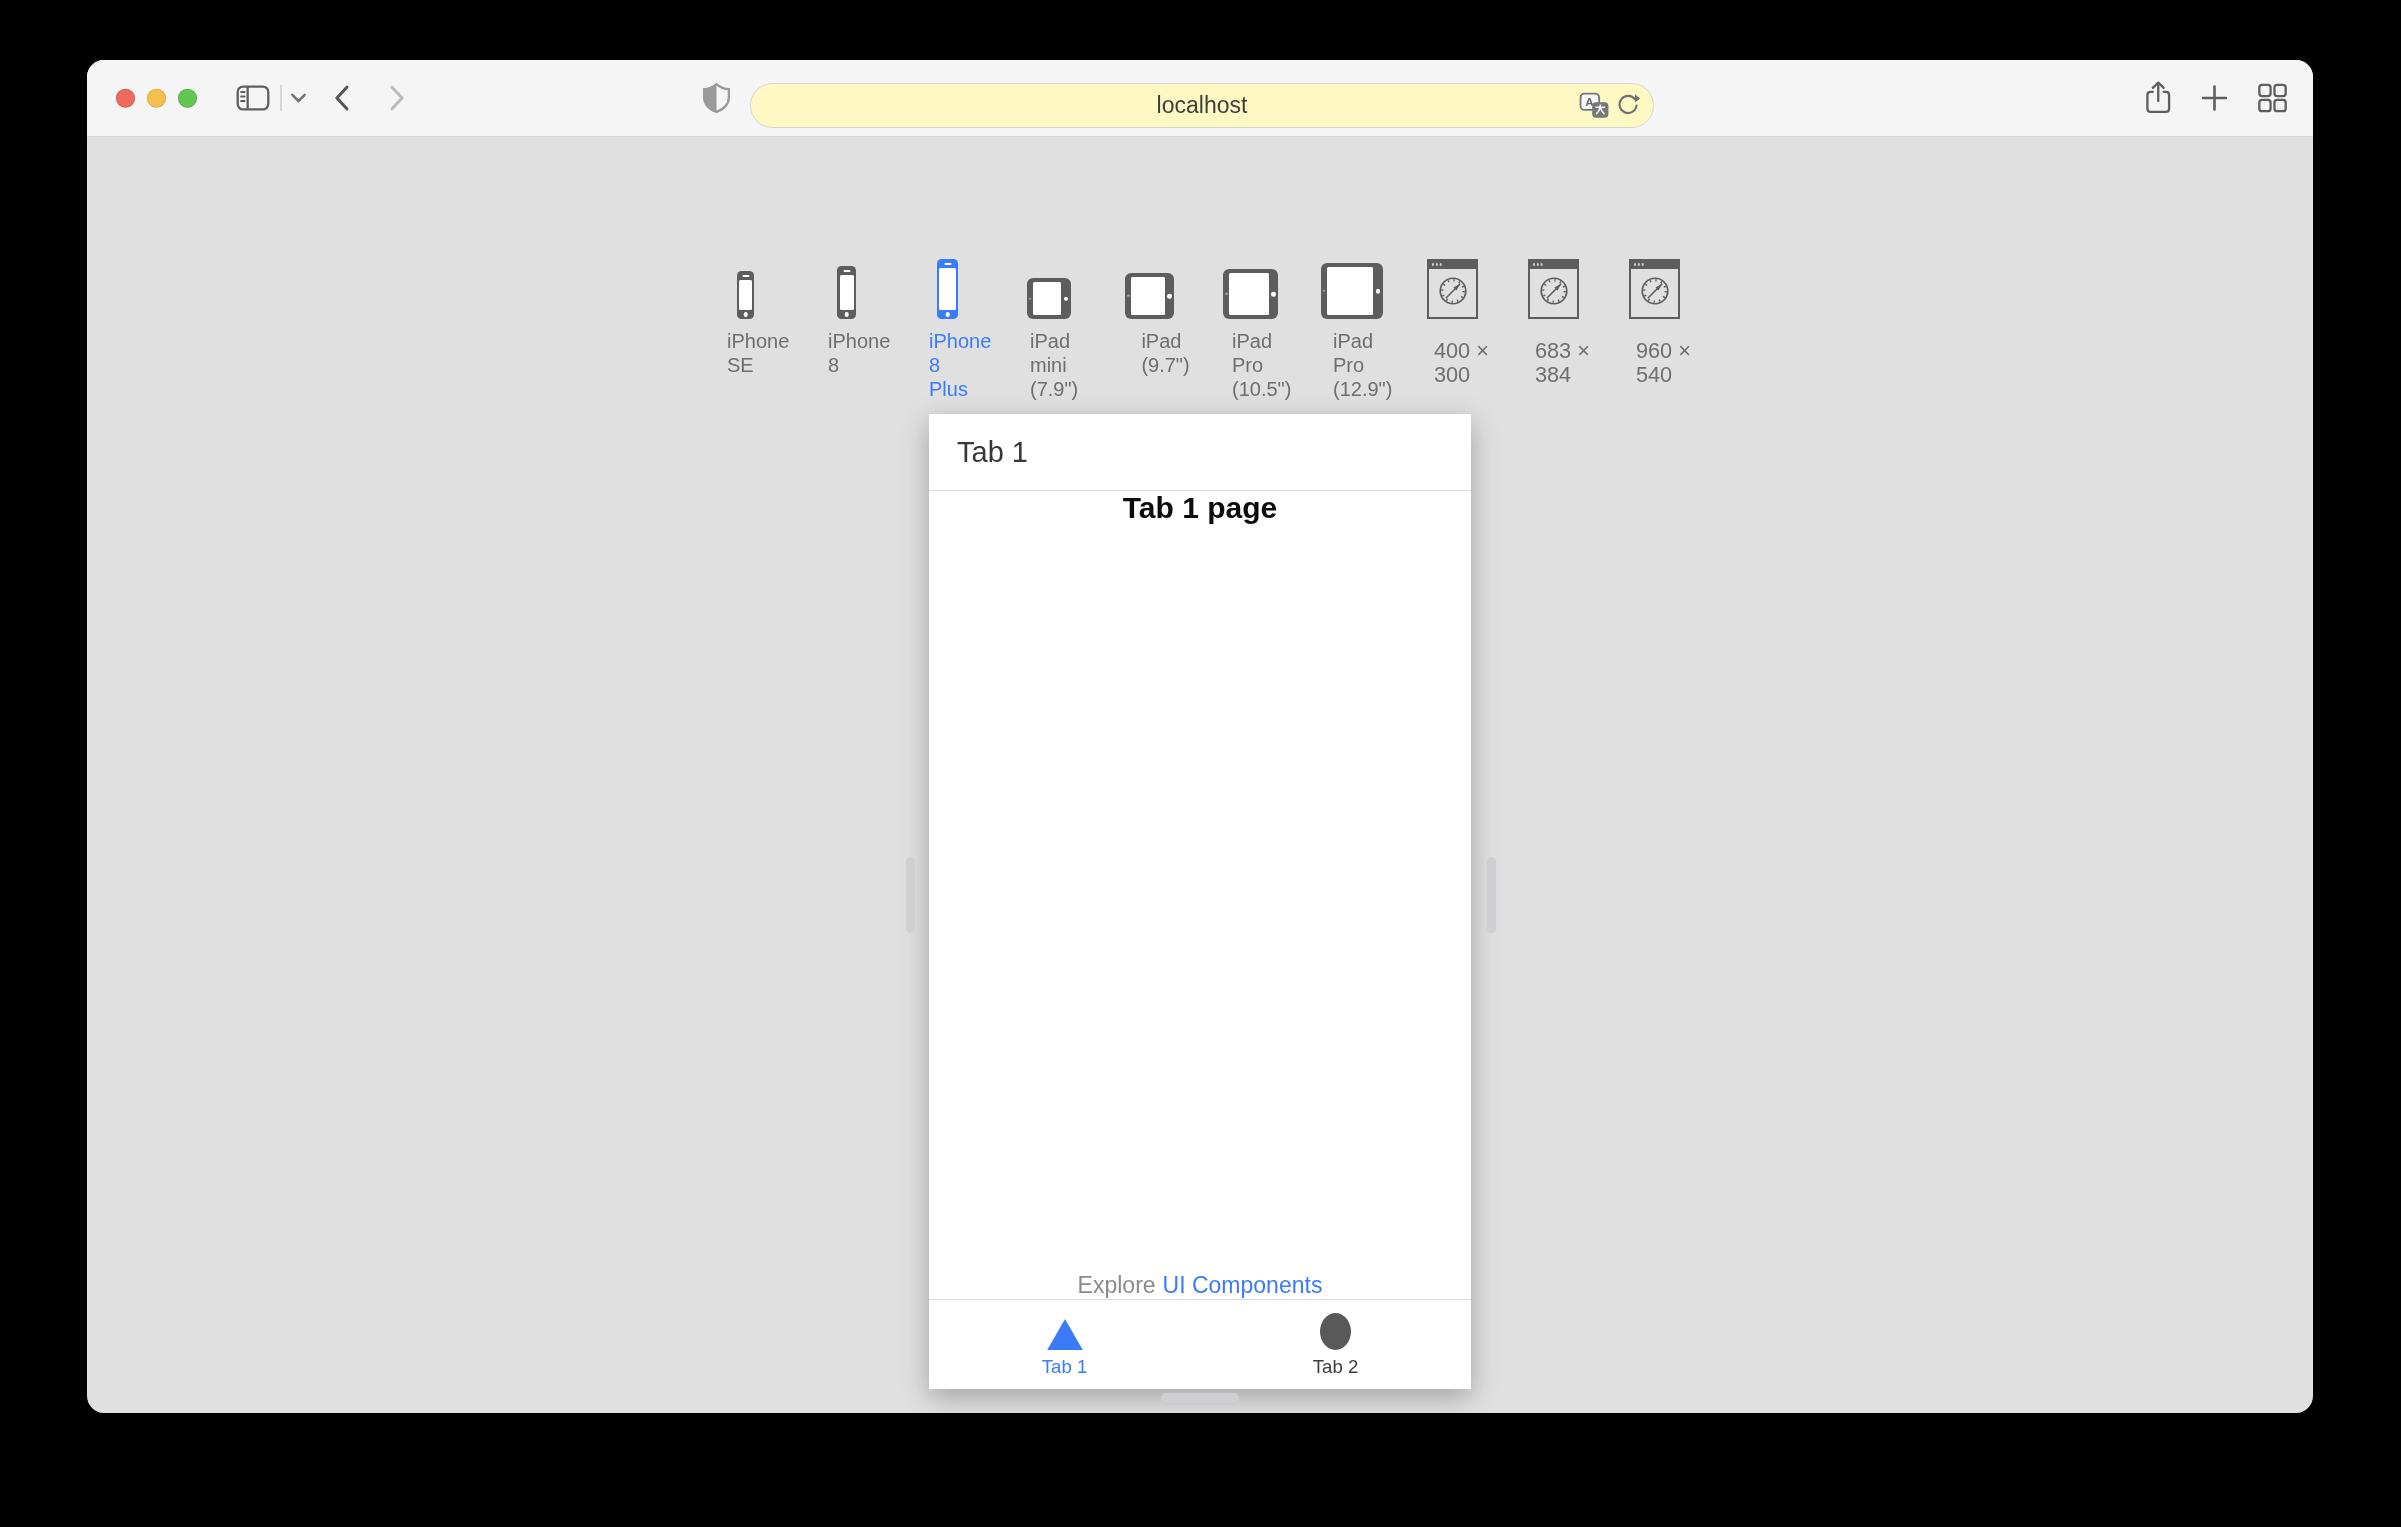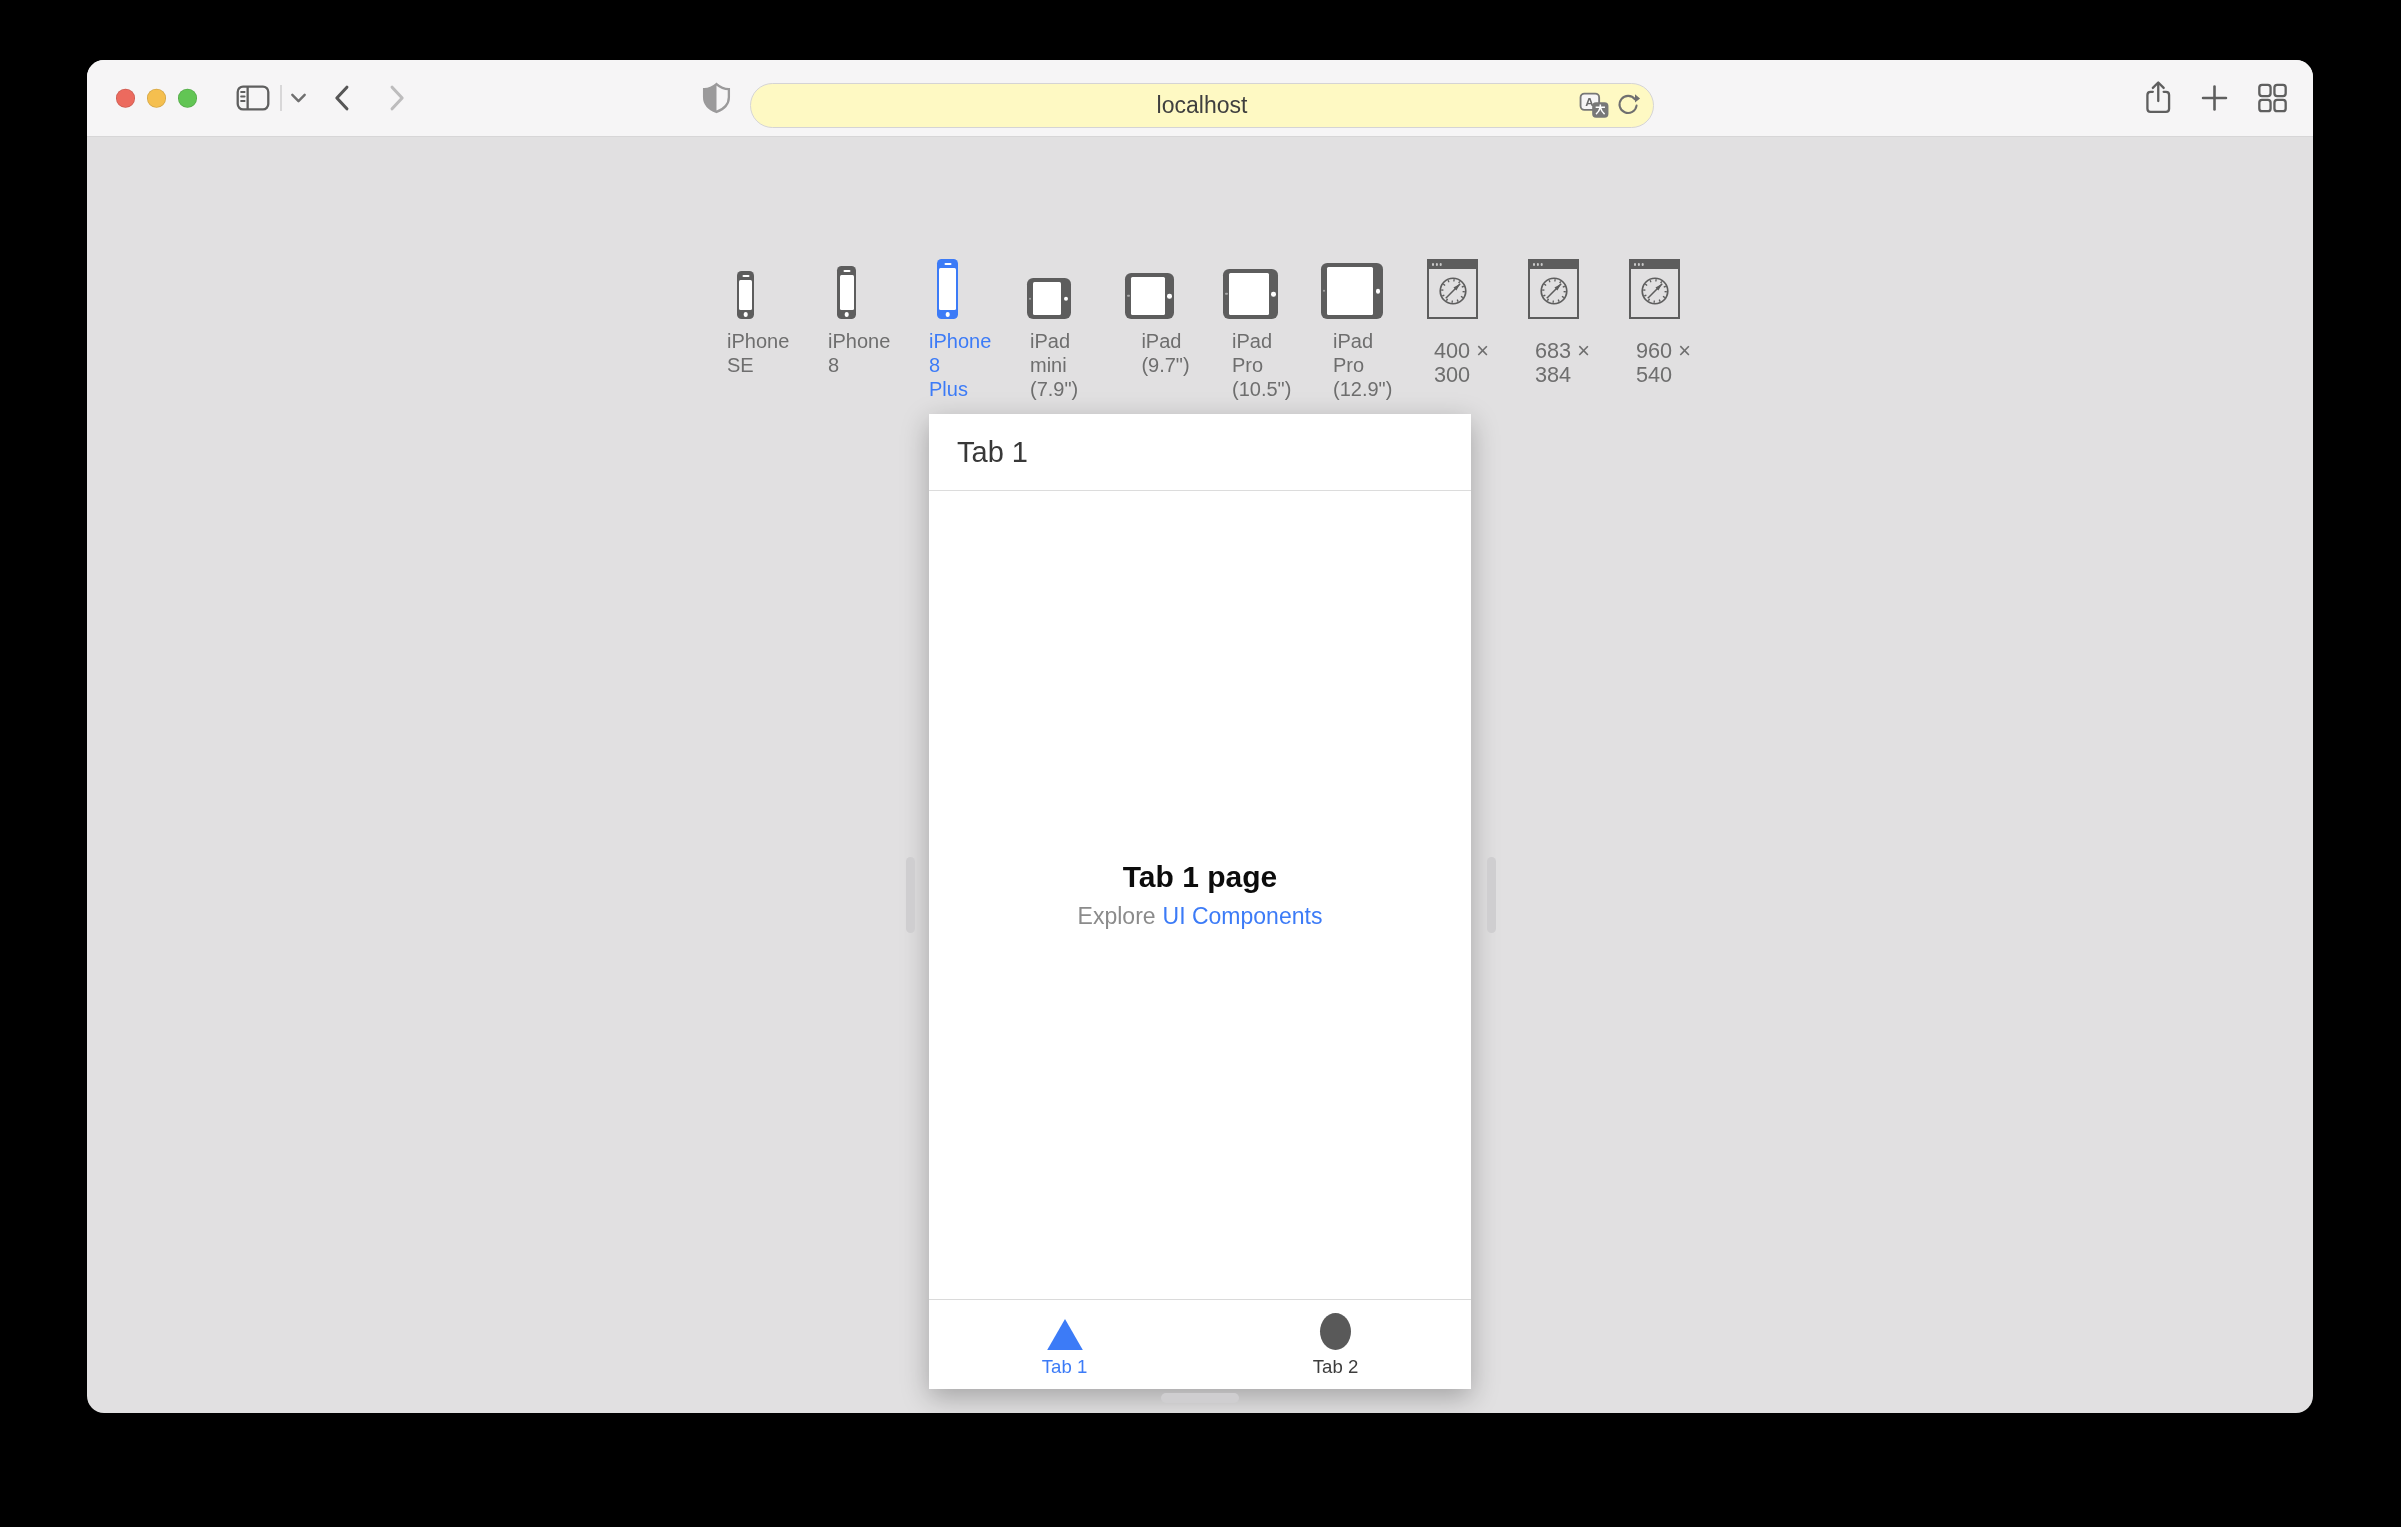--- a/index.html
+++ b/index.html
@@ -105,21 +105,21 @@
   .viewport {
     position: absolute; left: 842px; top: 354px; width: 542px; height: 975px;
     background: #fff; box-shadow: 0 7.7px 26px rgba(0,0,0,.28);
     display: flex; flex-direction: column;
   }
   .vp-header {
     height: 77px; flex: none; border-bottom: 1.5px solid #dcdcdc;
     display: flex; align-items: center; padding-left: 28px;
     font-size: 29px; color: #383838;
   }
-  .vp-main { flex: 1; display: flex; flex-direction: column; align-items: center; justify-content: center; }
+  .vp-main { flex: 1; display: flex; flex-direction: column; align-items: center; justify-content: space-between; }
   .vp-title { font-size: 30px; font-weight: bold; color: #0c0c0c; }
   .vp-subtitle { margin-top: 9.3px; font-size: 23px; color: #8b8b8b; }
   .vp-link { color: #3c7bf7; margin-left: 7px; cursor: pointer; }
   .vp-tabbar { height: 90px; flex: none; border-top: 1.5px solid #dadada; display: flex; }
   .vp-tab { flex: 1; display: flex; flex-direction: column; align-items: center; justify-content: center; cursor: pointer; }
   .vp-tab-iconbox { height: 39px; display: flex; align-items: flex-end; justify-content: center; }
   .vp-tab-label { margin-top: 6.2px; font-size: 18.6px; color: #3d3d3d; }
   .vp-tab.active .vp-tab-label { color: #3c7bf7; }
   .shape-ellipse { width: 31px; height: 37px; border-radius: 50%; background: #595959; }
   .shape-square { width: 31px; height: 34px; border-radius: 6.2px; background: #595959; }

